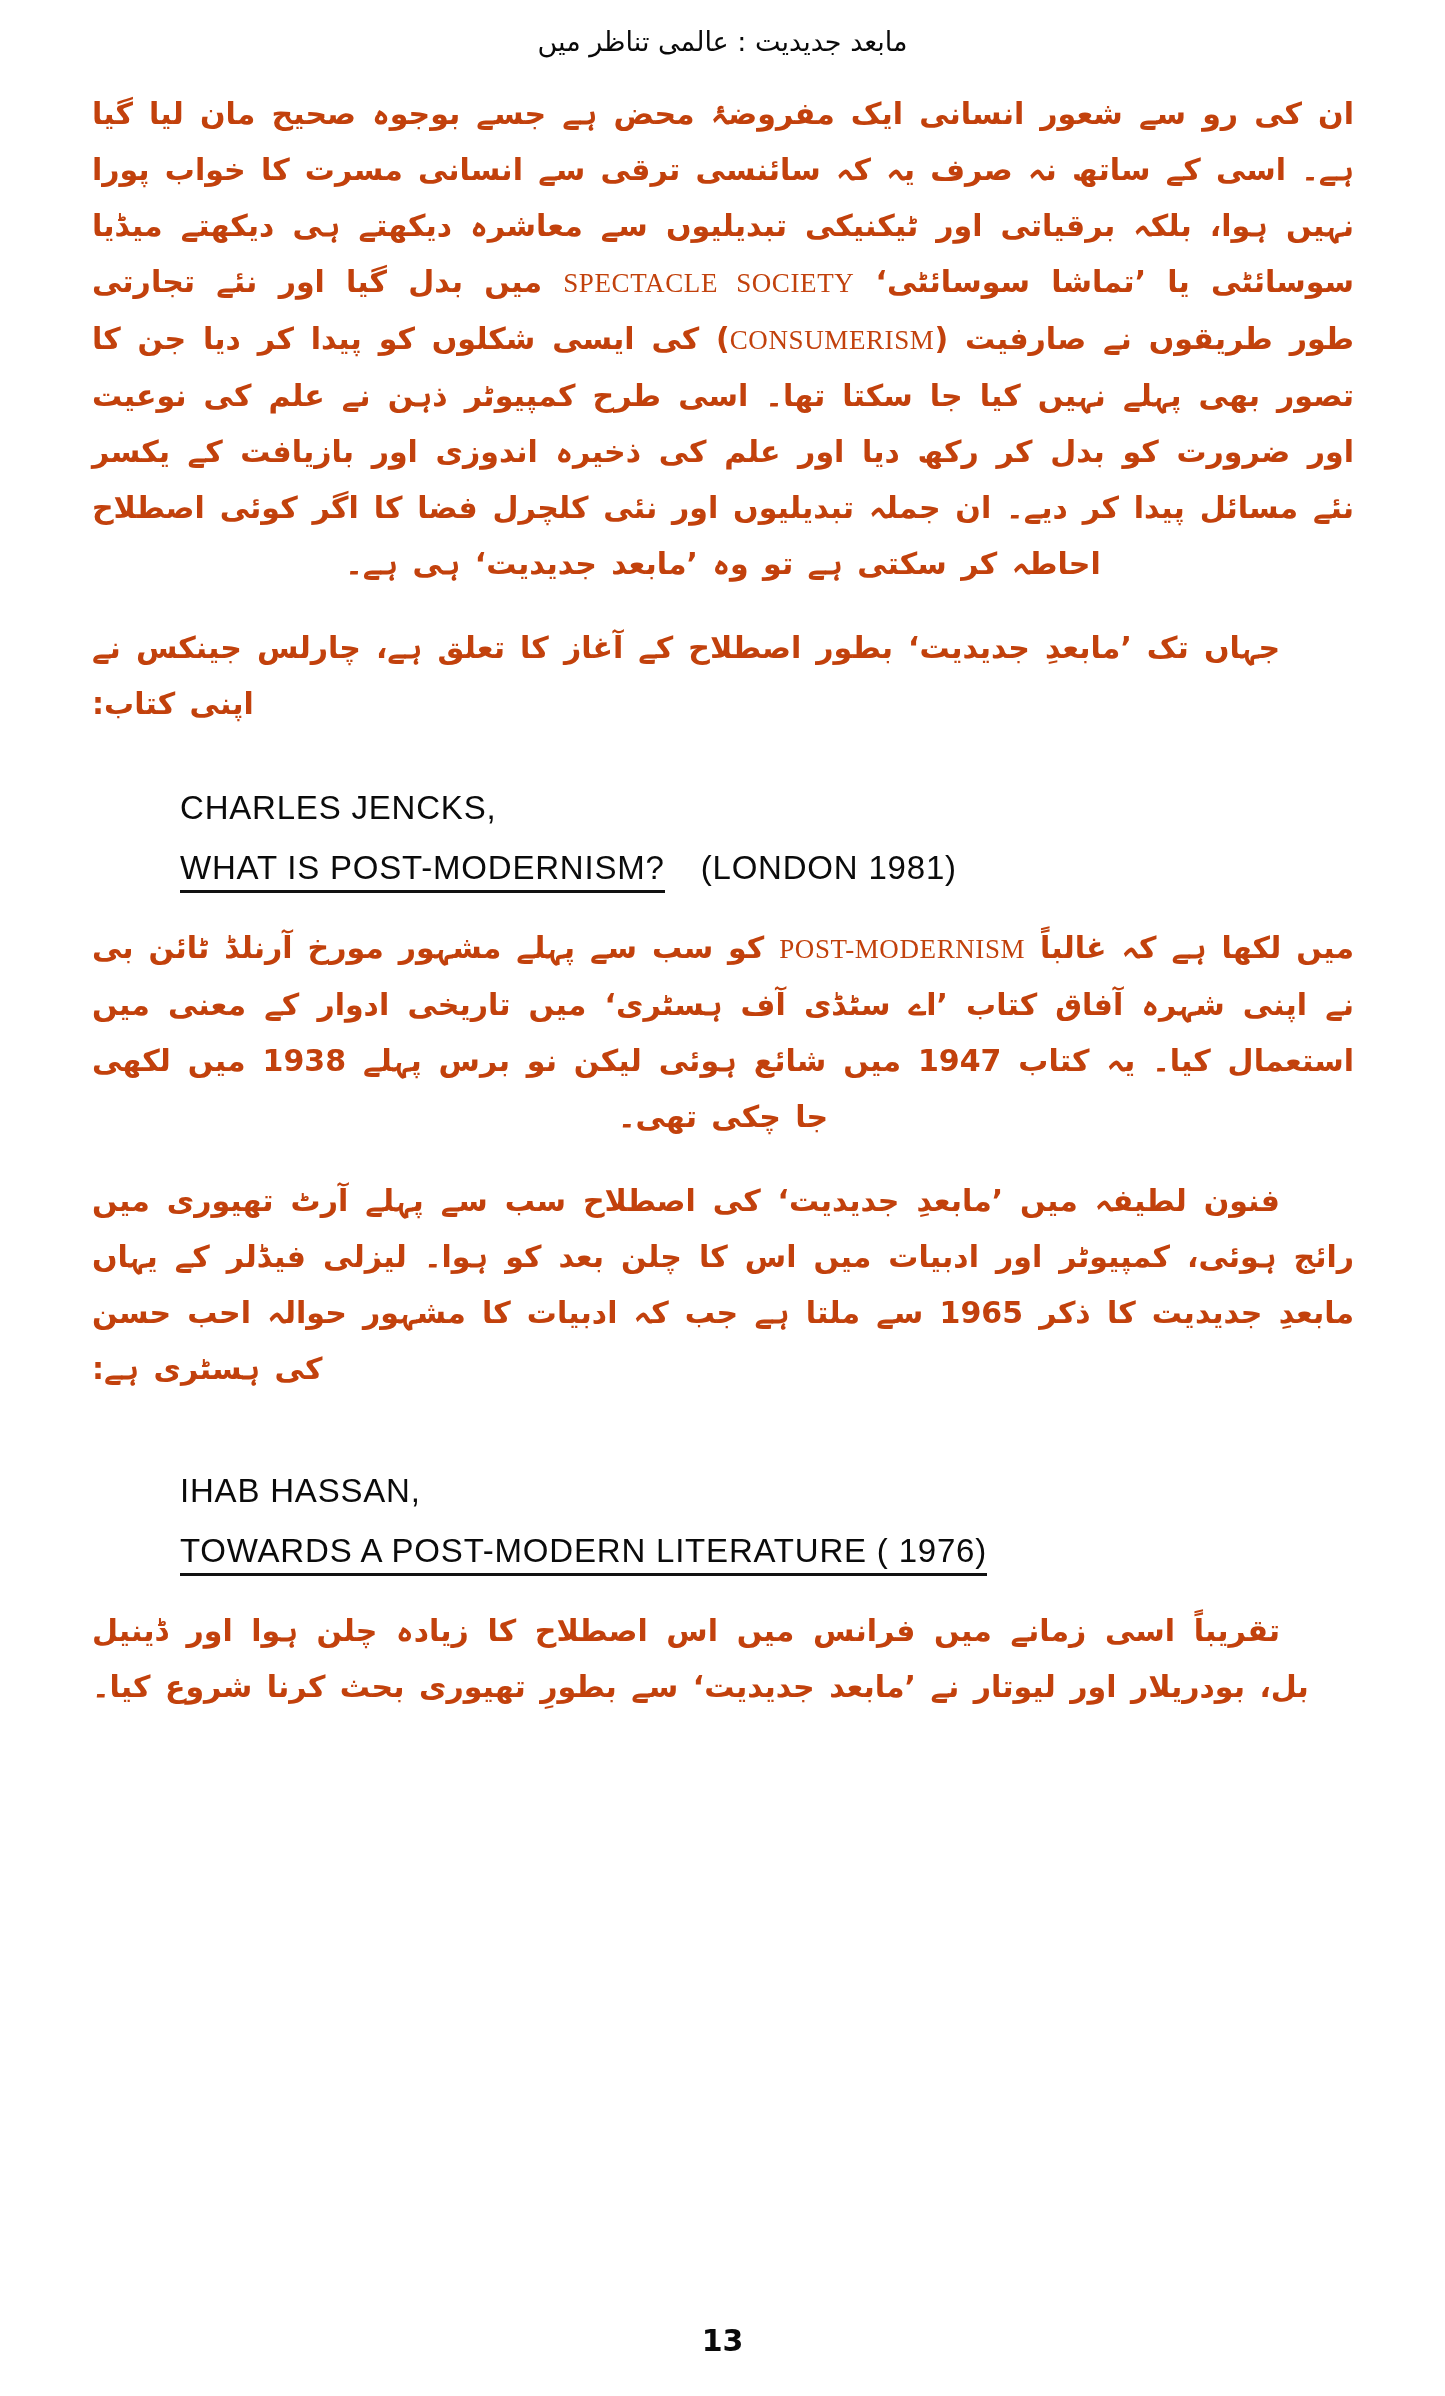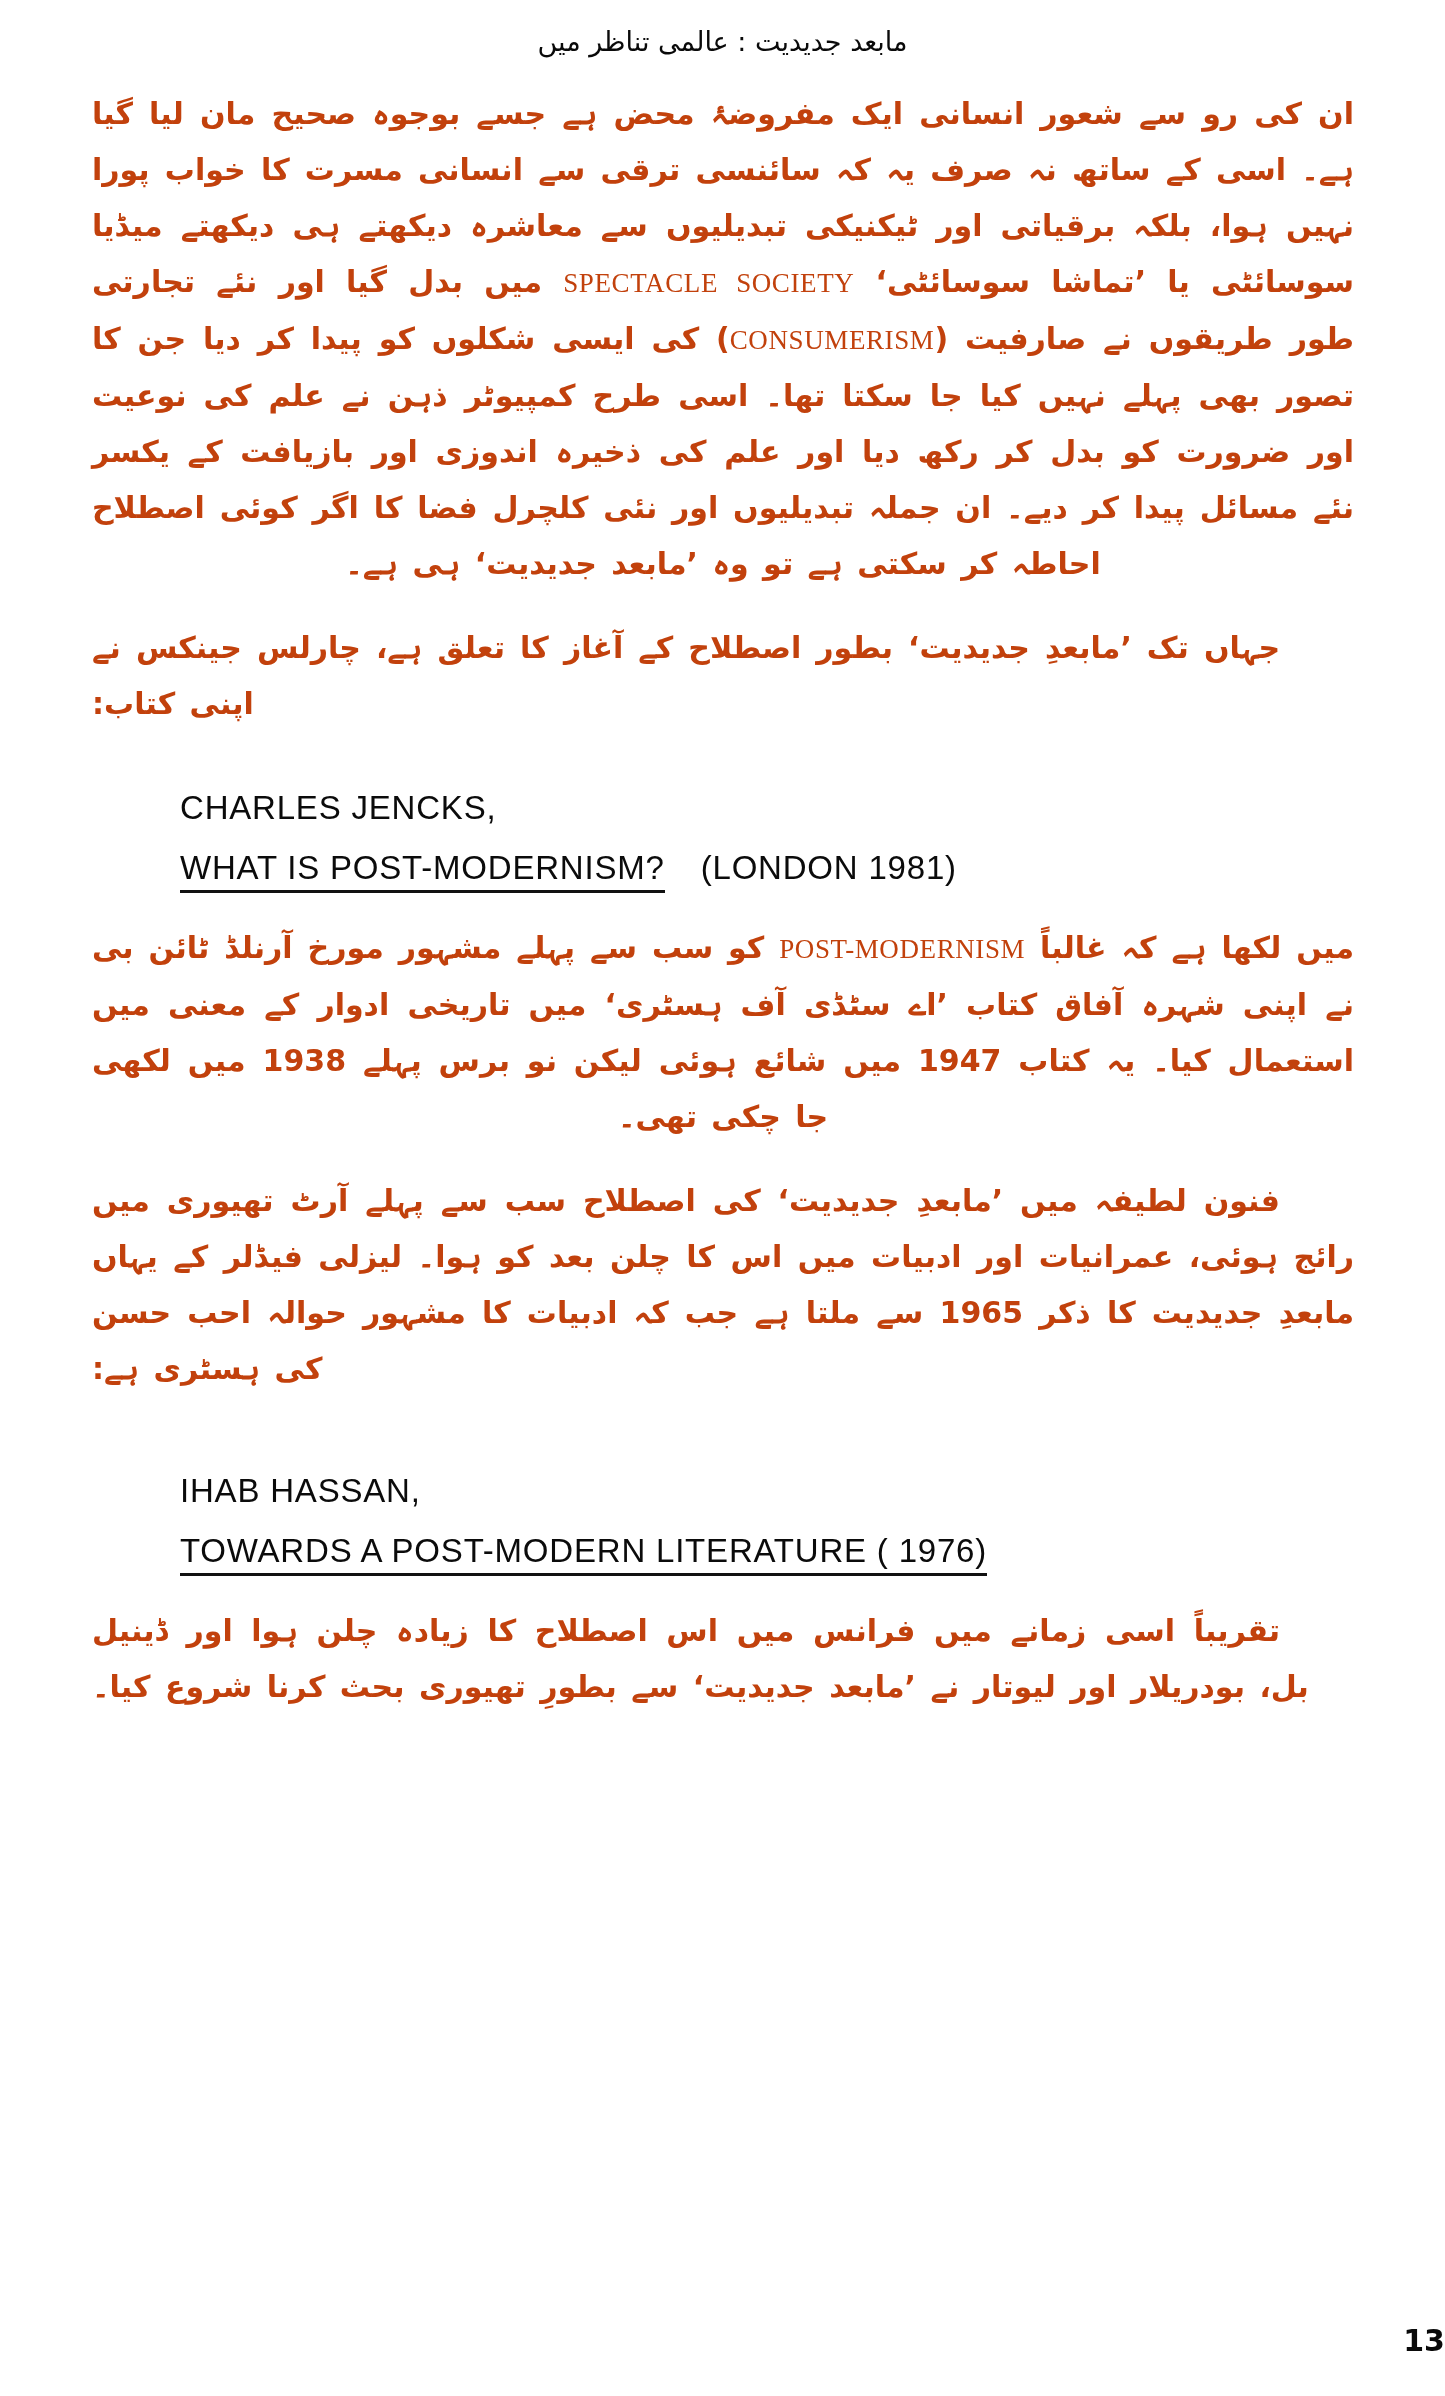--- a/index.html
+++ b/index.html
@@ -104,21 +104,21 @@
   .spacer-sm { height: 22px; }
   .spacer-md { height: 40px; }
   .spacer-lg { height: 58px; }
 
   
   .folio {
     position: absolute;
     bottom: 38px;
     left: 0;
     width: 100%;
-    text-align: right;
+    text-align: center;
     font-family: "DejaVu Sans", "Liberation Sans", sans-serif;
     font-size: 30px;
     font-weight: 700;
     color: #0a0a0a;
   }
 </style>
 </head>
 <body>
 
 <div class="page">
@@ -164,21 +164,21 @@
       <span>میں لکھا ہے کہ غالباً <span class="latin">POST-MODERNISM</span> کو سب سے پہلے مشہور مورخ</span>
       <span>آرنلڈ ٹائن بی نے اپنی شہرہ آفاق کتاب ’اے سٹڈی آف ہسٹری‘ میں تاریخی ادوار</span>
       <span>کے معنی میں استعمال کیا۔ یہ کتاب 1947 میں شائع ہوئی لیکن نو برس پہلے 1938 میں</span>
       <span>لکھی جا چکی تھی۔</span>
     </p>
 
     <div class="spacer-sm"></div>
 
     <p class="para indent tail-right">
       <span>فنون لطیفہ میں ’مابعدِ جدیدیت‘ کی اصطلاح سب سے پہلے آرٹ تھیوری میں</span>
-      <span>رائج ہوئی، عمرانیات اور ادبیات میں اس کا چلن بعد کو ہوا۔ لیزلی فیڈلر کے یہاں</span>
+      <span>رائج ہوئی، کمپیوٹر اور ادبیات میں اس کا چلن بعد کو ہوا۔ لیزلی فیڈلر کے یہاں</span>
       <span>مابعدِ جدیدیت کا ذکر 1965 سے ملتا ہے جب کہ ادبیات کا مشہور حوالہ احب حسن کی</span>
       <span>ہسٹری ہے:</span>
     </p>
 
     <div class="spacer-lg"></div>
 
     <div class="citation">
       <span class="cline">
         <span class="plain">IHAB HASSAN,</span>
       </span>

